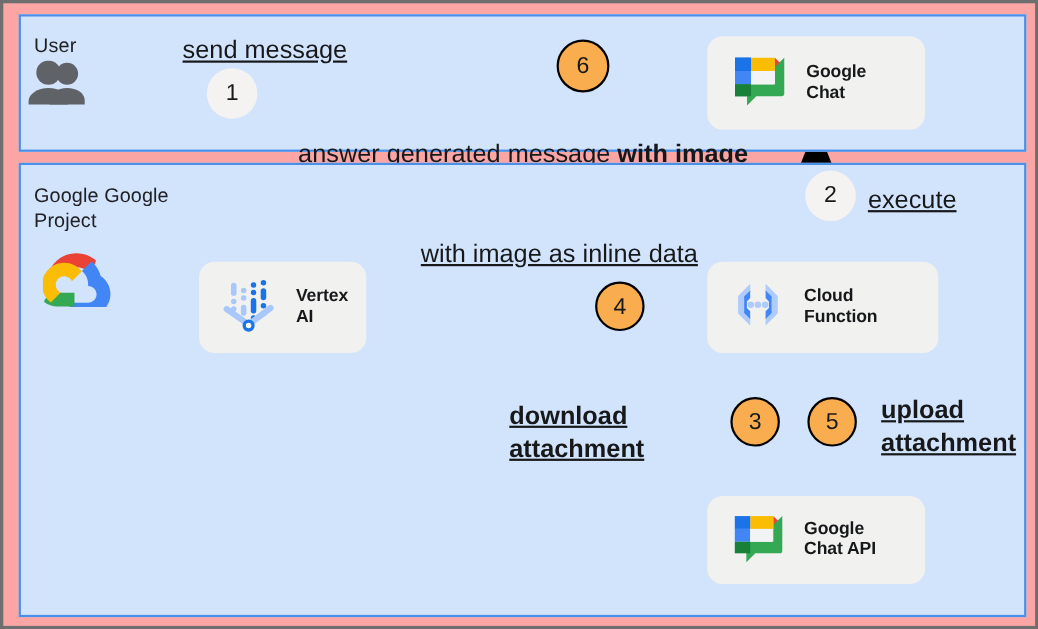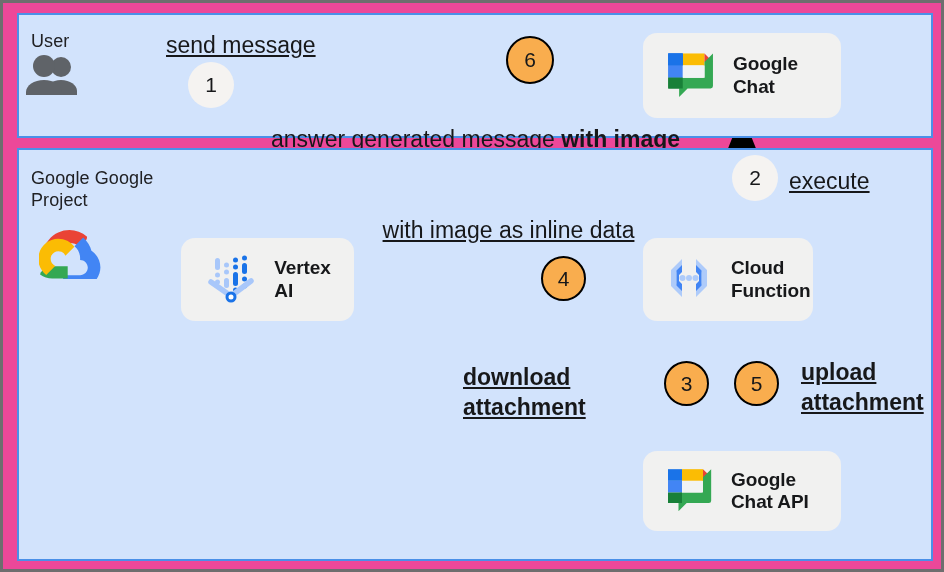--- a/index.html
+++ b/index.html
@@ -8,21 +8,21 @@
     background: #ffffff;
   }
   body {
     font-family: "Liberation Sans", sans-serif;
   }
   #diagram-root {
     position: relative;
     width: 944px;
     height: 572px;
     box-sizing: border-box;
-    background: #ec4899;
+    background: #fca5a5;
     border: 3px solid #6e6e6e;
     overflow: hidden;
   }
 
   
   .panel {
     position: absolute;
     background: #d2e3fc;
     border: 2px solid #4a90e8;
     box-sizing: border-box;
@@ -55,21 +55,21 @@
     position: absolute;
     background: #f1f1f0;
     border-radius: 14px;
     box-sizing: border-box;
     display: flex;
     align-items: center;
     gap: 14px;
     padding: 0 18px;
   }
   .node-label {
-    font-size: 19px;
+    font-size: 16px;
     font-weight: 700;
     color: #17181a;
     line-height: 1.18;
     white-space: pre-line;
     letter-spacing: -0.1px;
   }
   .node-icon {
     flex: 0 0 auto;
     display: block;
   }
@@ -194,21 +194,21 @@
 
   <div class="user-figure" style="left:36px; top:223px;">
     <svg width="66" height="53" viewBox="0 0 66 53" xmlns="http://www.w3.org/2000/svg">
       <path d="M41.5 19.5l6.2-6.2.4-2.6C36.8.9 19.6 2.1 9.7 13.9c-2.8 3.3-4.8 7.4-5.8 11.5l2.2-.3 12.4-2 .9-1c5.5-6 14.8-6.8 21-1.6z" fill="#ea4335"></path>
       <path d="M55.6 25.2c-1.4-5.3-4.3-10-8.4-13.6l-8.7 8.7c3.6 3 5.7 7.4 5.6 12.1v1.5c4.3 0 7.7 3.5 7.7 7.7s-3.5 7.6-7.7 7.6H28.6l-1.5 1.6v9.3l1.5 1.4h15.5c11.1.1 20.2-8.8 20.3-19.9.1-6.7-3.2-13-8.8-16.8z" fill="#4285f4" transform="translate(-3,0)"></path>
       <path d="M13.2 52.6h15.5V40.2H13.2c-1.1 0-2.2-.2-3.2-.7l-2.2.7-6.2 6.2-.5 2.1c3.5 2.7 7.8 4.1 12.1 4.1z" fill="#34a853"></path>
       <path d="M13.2 12.8C2.1 12.9-6.8 22 -6.7 33.1c0 6.2 2.9 12.1 7.9 15.8l9-9c-3.9-1.7-5.6-6.3-3.9-10.2 1.7-3.9 6.3-5.6 10.2-3.9 1.7.8 3.1 2.2 3.9 3.9l9-9c-3.8-5-9.8-7.9-16.2-7.9z" fill="#fbbc04" transform="translate(6,0)"></path>
     </svg>
   </div>
 
-  <div class="node" id="node-vertex-ai" style="left:178px; top:235px; width:173px; height:83px;justify-content:center;">
+  <div class="node" id="node-vertex-ai" style="left:178px; top:235px; width:152px; height:83px;">
     <span class="node-icon">
       <svg width="56" height="56" viewBox="0 0 56 56" xmlns="http://www.w3.org/2000/svg">
         <g fill="#a8c7fa">
           <rect x="11" y="8" width="5" height="12" rx="2.5"></rect>
           <circle cx="13.5" cy="25" r="2.5"></circle>
           <circle cx="13.5" cy="32" r="2.5"></circle>
           <circle cx="22.5" cy="15" r="2.5"></circle>
           <circle cx="22.5" cy="22" r="2.5"></circle>
           <rect x="20" y="28" width="5" height="10" rx="2.5"></rect>
         </g>
@@ -223,21 +223,21 @@
           <circle cx="40.5" cy="36" r="2.5"></circle>
         </g>
         <path d="M7 32 L27 46 L47 31" fill="none" stroke="#a8c7fa" stroke-width="5.5" stroke-linecap="round" stroke-linejoin="round"></path>
         <circle cx="27" cy="47" r="4" fill="#ffffff" stroke="#1a73e8" stroke-width="3"></circle>
       </svg>
     </span>
     <span class="node-label">Vertex
 AI</span>
   </div>
 
-  <div class="node" id="node-cloud-function" style="left:640px; top:235px; width:170px; height:83px;">
+  <div class="node" id="node-cloud-function" style="left:640px; top:235px; width:210px; height:83px;">
     <span class="node-icon">
       <svg width="56" height="56" viewBox="0 0 56 56" xmlns="http://www.w3.org/2000/svg">
         <path d="M21 9 L10 20 v16 l11 11 v-8 l-5.5-5.5 v-11 L21 17 z" fill="#aecbfa"></path>
         <path d="M15.5 20.5 L21 15 v7 l-3 3 v6 l3 3 v7 l-5.5-5.5 z" fill="#4285f4"></path>
         <path d="M35 9 L46 20 v16 L35 47 v-8 l5.5-5.5 v-11 L35 17 z" fill="#aecbfa"></path>
         <path d="M40.5 20.5 L35 15 v7 l3 3 v6 l-3 3 v7 l5.5-5.5 z" fill="#4285f4"></path>
         <circle cx="21.5" cy="28" r="3" fill="#aecbfa"></circle>
         <circle cx="28" cy="28" r="3" fill="#aecbfa"></circle>
         <circle cx="34.5" cy="28" r="3" fill="#aecbfa"></circle>
       </svg>

